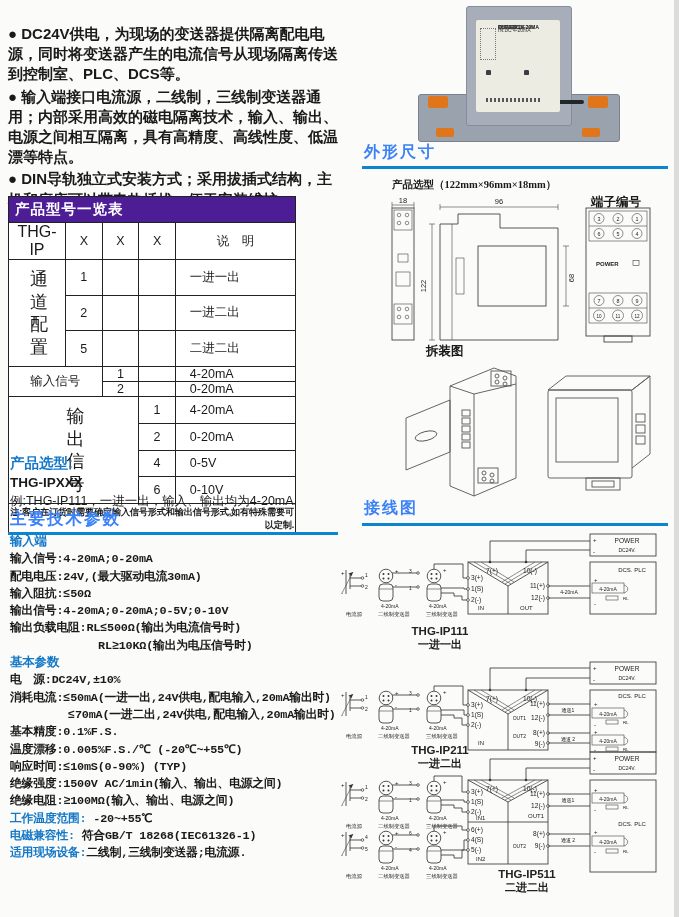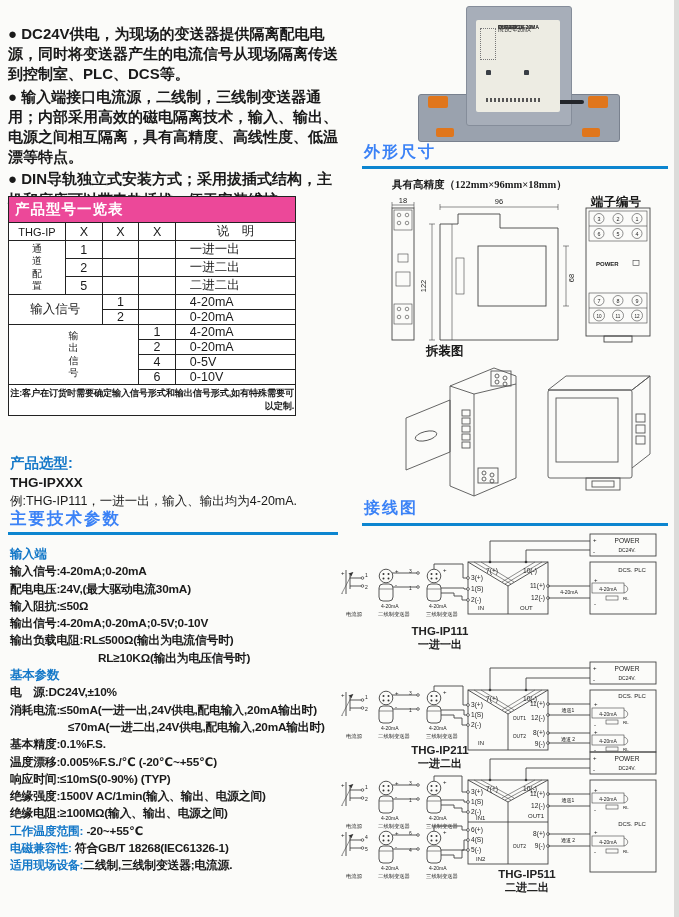--- a/index.html
+++ b/index.html
@@ -6,35 +6,35 @@
   body{width:679px;height:917px;position:relative;background:#fbfbf9;
        font-family:"Liberation Sans","DejaVu Sans",sans-serif;color:#1a1a1a;overflow:hidden;}
   .abs{position:absolute;}
   .edge{position:absolute;right:0;top:0;width:5px;height:917px;background:#dcdcda;}
   
   .bullets{left:8px;top:24px;width:332px;font-size:15px;font-weight:bold;line-height:20.2px;}
   .bullets p{margin:0 0 2px 0;}
   
   .mtable{left:8px;top:196px;width:288px;border-collapse:collapse;table-layout:fixed;}
   .mtable th,.mtable td{border:1px solid #222;padding:0 2px;font-size:12.5px;text-align:center;background:#fff;}
-  .mtable .thead{background:#ec4899;color:#fff;text-align:left;font-size:14.5px;font-weight:bold;
+  .mtable .thead{background:#4c1d95;color:#fff;text-align:left;font-size:14.5px;font-weight:bold;
                  padding:3px 6px;letter-spacing:1px;}
-  .mtable .pref{font-size:11px;}
+  .mtable .pref{font-size:16px;}
   .mtable .desc{text-align:left;padding-left:14px;font-size:12.5px;}
-  .mtable .vert{width:14px;margin:0 auto;word-break:break-all;line-height:1.25;font-size:10px;}
+  .mtable .vert{width:14px;margin:8px auto;word-break:break-all;line-height:1.25;font-size:18px;text-align:right;}
   .mtable .note{font-size:9.2px;font-weight:bold;text-align:right;padding:2px 1px;letter-spacing:-0.2px;}
   
   .sel{left:10px;top:454px;width:330px;}
   .sel .t{color:#1478c8;font-weight:bold;font-size:14.5px;}
   .sel .m{font-size:13.5px;font-weight:bold;margin-top:2px;}
   .sel .e{font-size:12.5px;font-weight:normal;margin-top:3px;}
   .h-blue{color:#3b82f6;font-weight:bold;font-size:16.5px;letter-spacing:2px;}
   .rule{background:#0c85d0;height:3px;}
   
-  .params{left:10px;top:546px;width:336px;}
+  .params{left:10px;top:534px;width:336px;font-family:Liberation Mono, monospace;}
   .pline{font-size:11.8px;font-weight:bold;line-height:17.3px;white-space:nowrap;letter-spacing:-0.2px;}
   .pline.bh{color:#1478c8;font-size:12.5px;}
   .pline.ind1{padding-left:88px;}
   .pline.ind2{padding-left:58px;}
   .blab{color:#1478c8;}
   
   .photo{left:402px;top:2px;width:232px;height:150px;}
   .photo *{position:absolute;}
   .pm-base{left:16px;top:92px;width:200px;height:46px;background:#9aa2ae;border:1px solid #79818e;border-radius:3px;}
   .clip{background:#e0761c;border-radius:2px;}
@@ -220,21 +220,21 @@
       <div class="pm-dot"></div>
         <div class="pm-dot"></div>
         <div class="pm-dot"></div>
     </div>
     <div class="pm-bar"></div>
   </div>
 </div>
 
 <div class="abs h-blue rh" style="left:364px;top:142px;">外形尺寸</div>
 <div class="abs rule" style="left:362px;top:166px;width:306px;"></div>
-<div class="abs dimnote">具有高精度（122mm×96mm×18mm）</div>
+<div class="abs dimnote">产品选型（122mm×96mm×18mm）</div>
 <div class="abs tzbh">端子编号</div>
 
 <svg class="abs" style="left:340px;top:194px;" width="339" height="156" viewBox="0 0 339 156">
 
   <g>
     <text class="dim" x="63" y="9" text-anchor="middle">18</text>
     <path class="w6" d="M52,11 H74 M52,8 V14 M74,8 V14"></path>
     <rect class="w" x="52" y="14" width="22" height="132"></rect>
     <rect class="w6" x="54" y="16" width="18" height="20"></rect>
     <circle class="w6" cx="59" cy="21" r="1.8"></circle>

